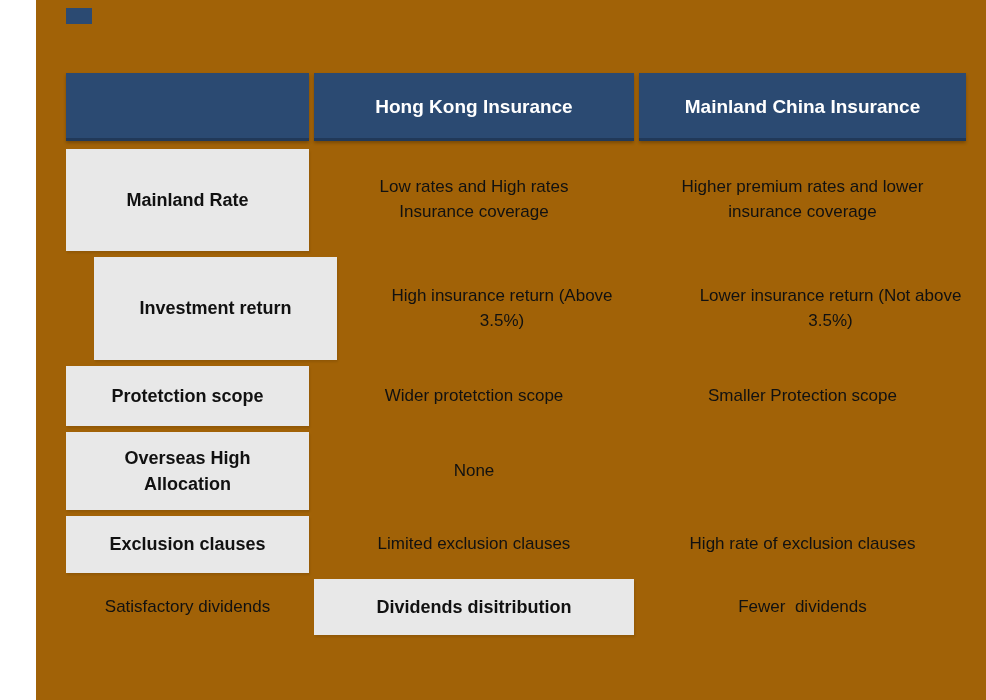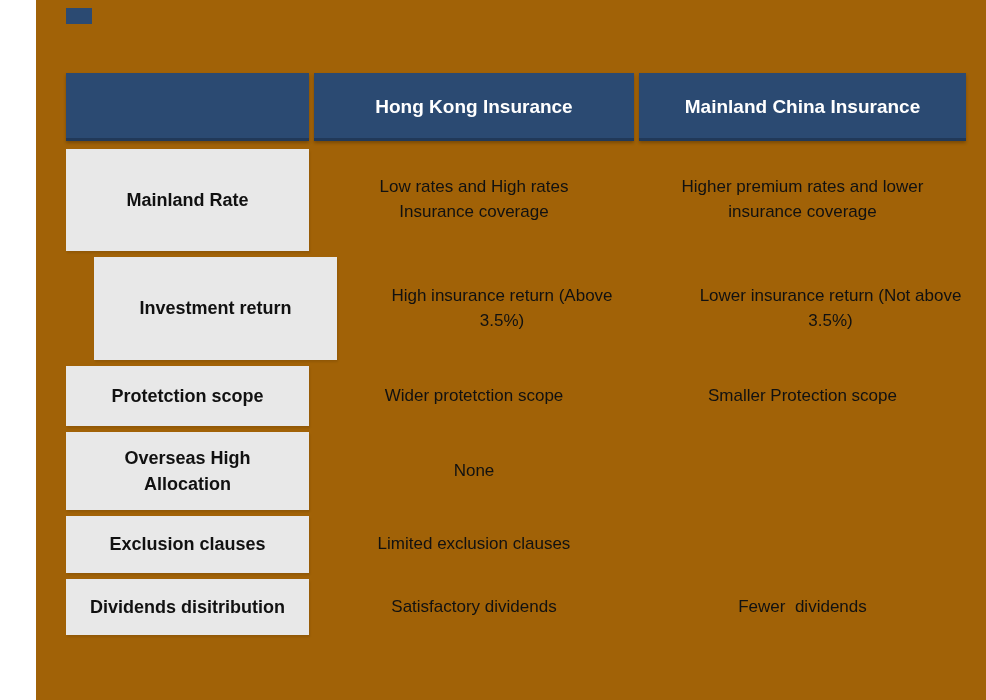--- a/index.html
+++ b/index.html
@@ -115,22 +115,23 @@
 
   <div class="grid-row body-row">
     <div class="cell label">Overseas High
 Allocation</div>
     <div class="cell value">None</div>
   </div>
 
   <div class="grid-row body-row">
     <div class="cell label">Exclusion clauses</div>
     <div class="cell value">Limited exclusion clauses</div>
+    <div class="cell value">High rate of exclusion clauses</div>
   </div>
 
   <div class="grid-row body-row">
+    <div class="cell value">Satisfactory dividends</div>
     <div class="cell label">Dividends disitribution</div>
-    <div class="cell value">Satisfactory dividends</div>
     <div class="cell value">Fewer  dividends</div>
   </div>
 </div>
   </div>
 </div>
 
 </body></html>

